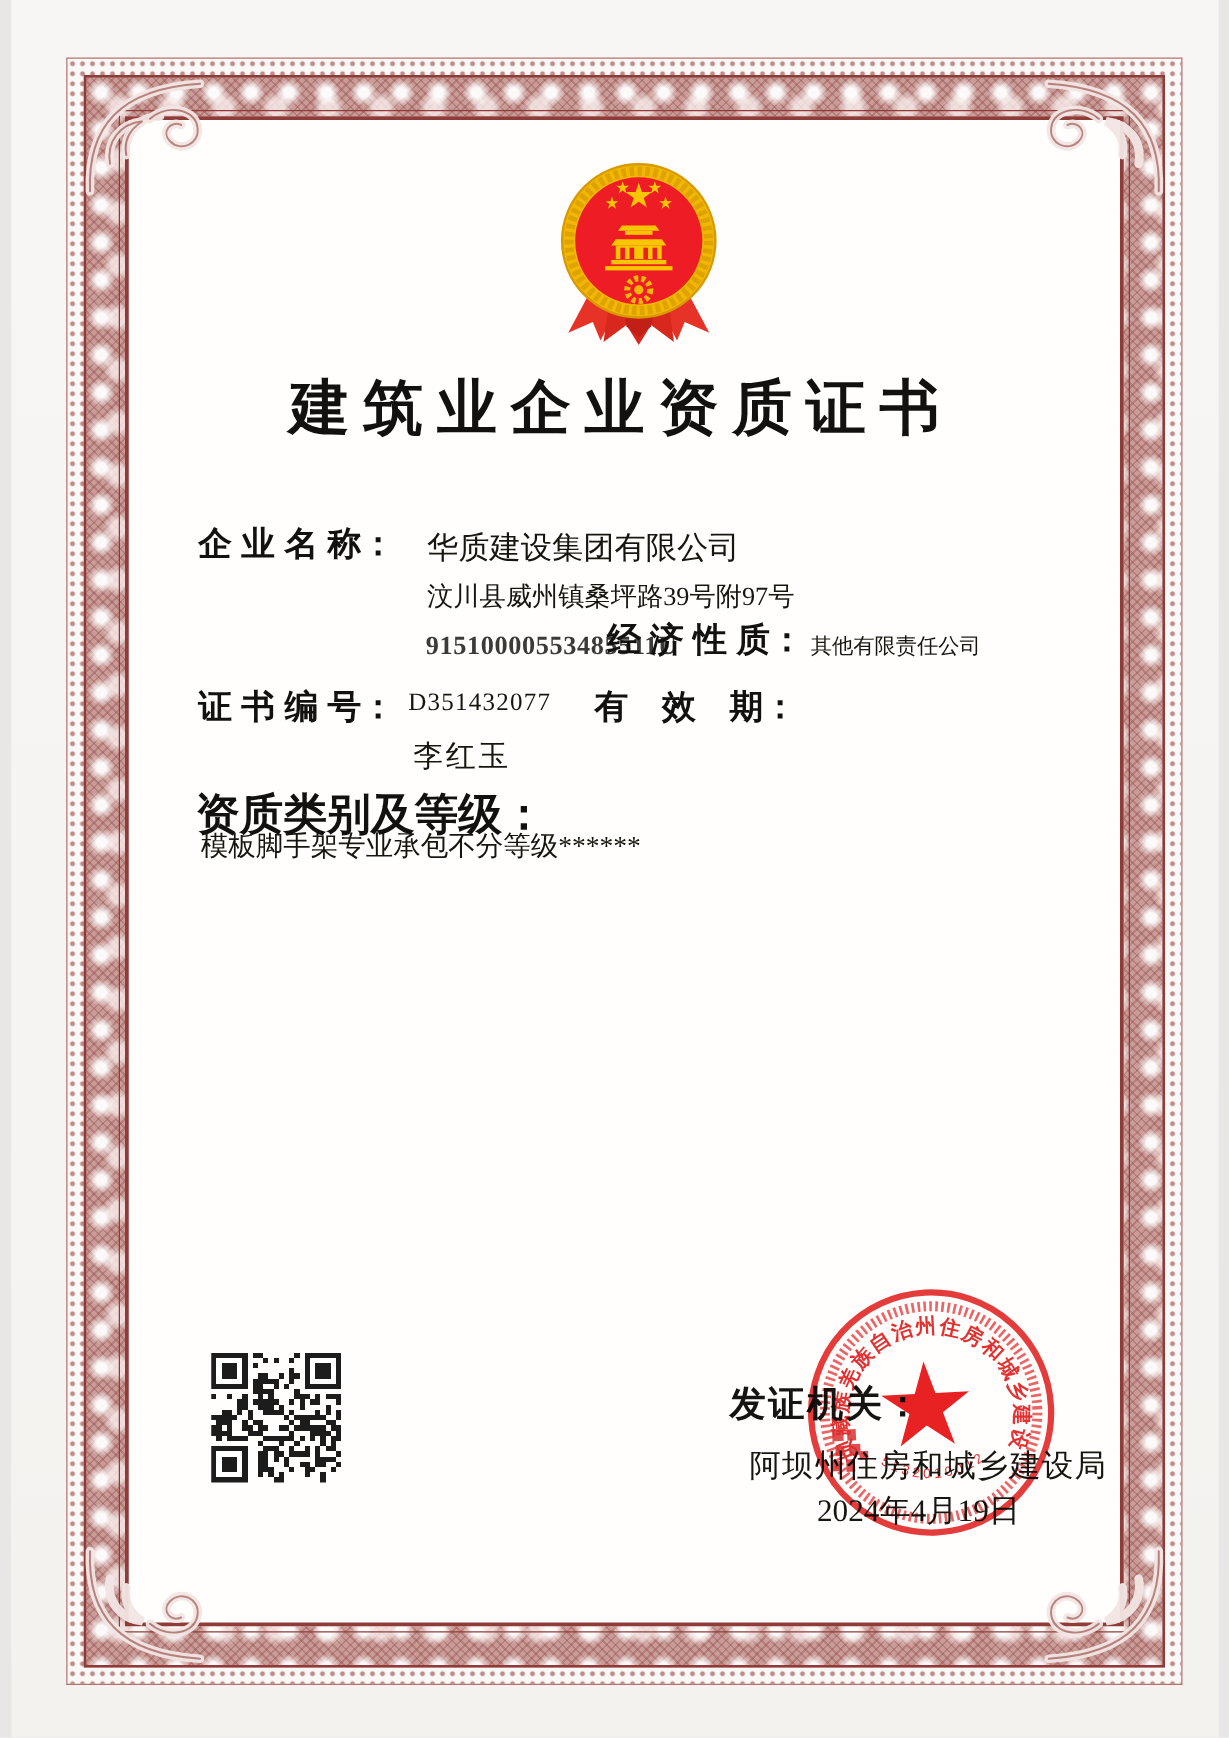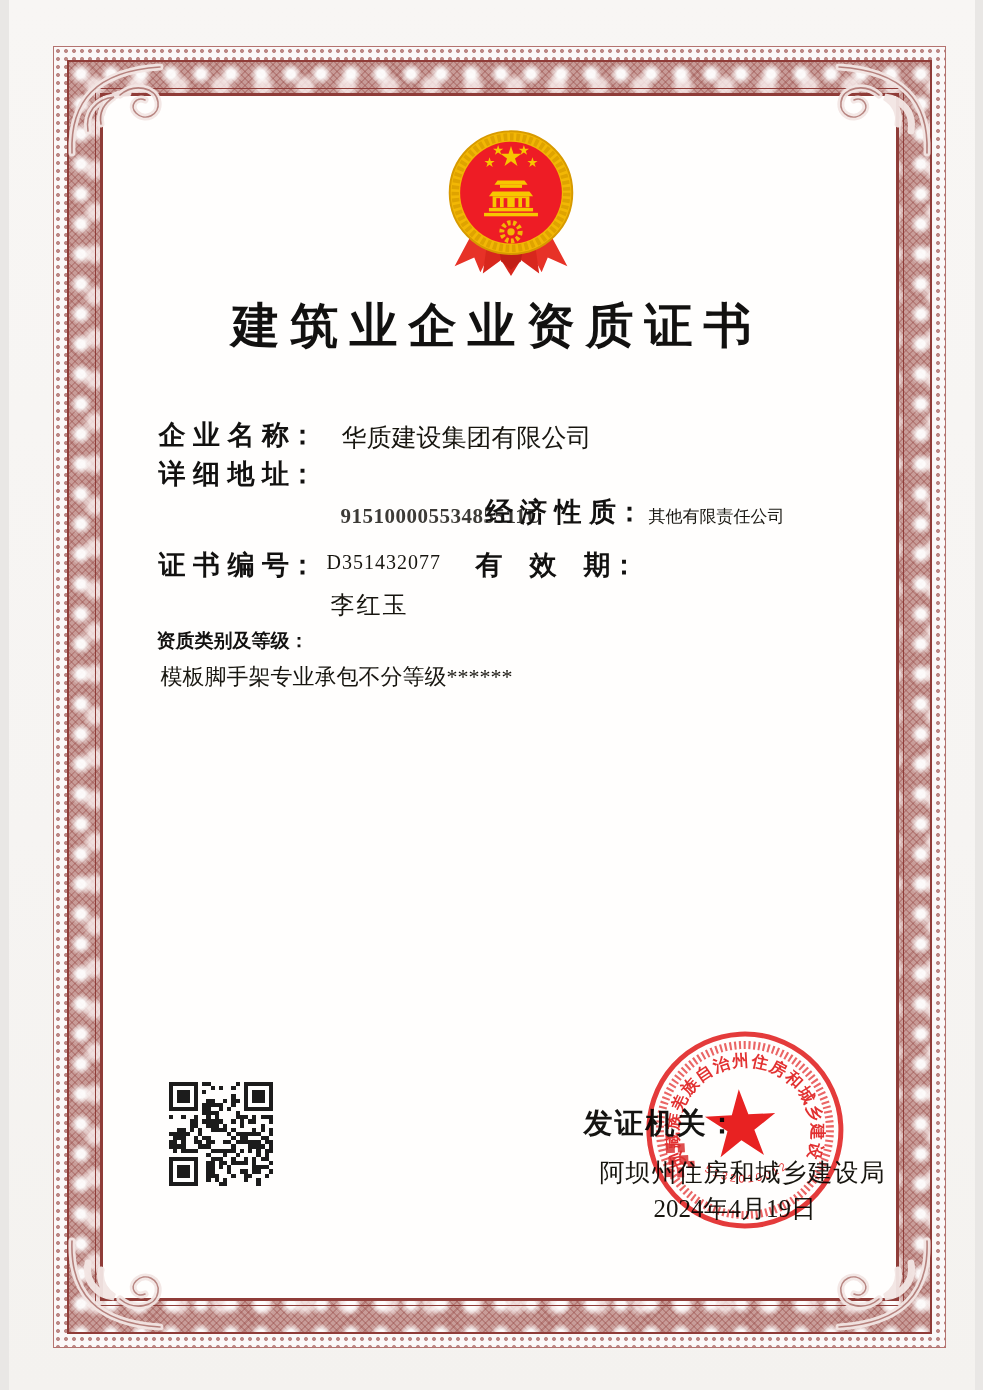--- a/index.html
+++ b/index.html
@@ -59,21 +59,21 @@
   .lbl-credit    { left:150px; top:495px; font-size:14.5px; line-height:18px; letter-spacing:1px; }
   .val-credit    { left:332px; top:504px; font-size:21px; letter-spacing:.5px; color:#3c3a36;font-weight:bold; }
   .lbl-econ      { left:477px; top:494px; font-size:27px; }
   .val-econ      { left:640px; top:505px; font-size:17px; }
   .lbl-certno    { left:150px; top:547px; font-size:27px; }
   .val-certno    { left:318px; top:551px; font-size:20px; letter-spacing:1px; }
   .lbl-valid     { left:467px; top:547px; font-size:27px; }
   .val-valid     { left:648px; top:550px; font-size:24px; }
   .lbl-legal     { left:150px; top:585px; font-size:27px; }
   .val-legal     { left:322px; top:589px; font-size:24px; letter-spacing:2px; }
-  .lbl-qual      { left:148px; top:628px; font-size:19px; }
+  .lbl-qual      { left:148px; top:628px; font-size:35px; }
   .val-qual      { left:152px; top:662px; font-size:22px; }
 
   .qr { position:absolute; left:160px; top:1082px; width:104px; height:104px; }
   .issuer-label  { position:absolute; left:575px; top:1104px; font-size:29px; font-weight:800; letter-spacing:2px; }
   .issuer-name   { position:absolute; left:591px; top:1156px; font-size:25px; letter-spacing:1px; }
   .issuer-date   { position:absolute; left:645px; top:1192px; font-size:25px; }
 
   .seal {
     position:absolute; left:628px; top:1030px; width:216px; height:204px;
     mix-blend-mode:multiply; opacity:.92; transform:rotate(-3deg); z-index:5;
@@ -176,21 +176,21 @@
 
       <circle cx="60" cy="88" r="7.5" fill="none" stroke="#f2b705" stroke-width="4" stroke-dasharray="2.6 2"></circle>
       <circle cx="60" cy="88" r="3" fill="#f2b705"></circle>
     </svg>
 
     <h1 class="cert-title">建筑业企业资质证书</h1>
 
     <div class="lbl lbl-company">企 业 名 称：</div>
     <div class="val val-company">华质建设集团有限公司</div>
 
-    <div class="lbl lbl-address">详 细 地 址：</div>
+    <div class="val val-address">汶川县威州镇桑坪路39号附97号</div>
 
     <div class="val val-credit">91510000553485511U</div>
     <div class="lbl lbl-econ">经 济 性 质：</div>
     <div class="val val-econ">其他有限责任公司</div>
 
     <div class="lbl lbl-certno">证 书 编 号：</div>
     <div class="val val-certno">D351432077</div>
     <div class="lbl lbl-valid">有　效　期：</div>
 
     <div class="val val-legal">李红玉</div>

